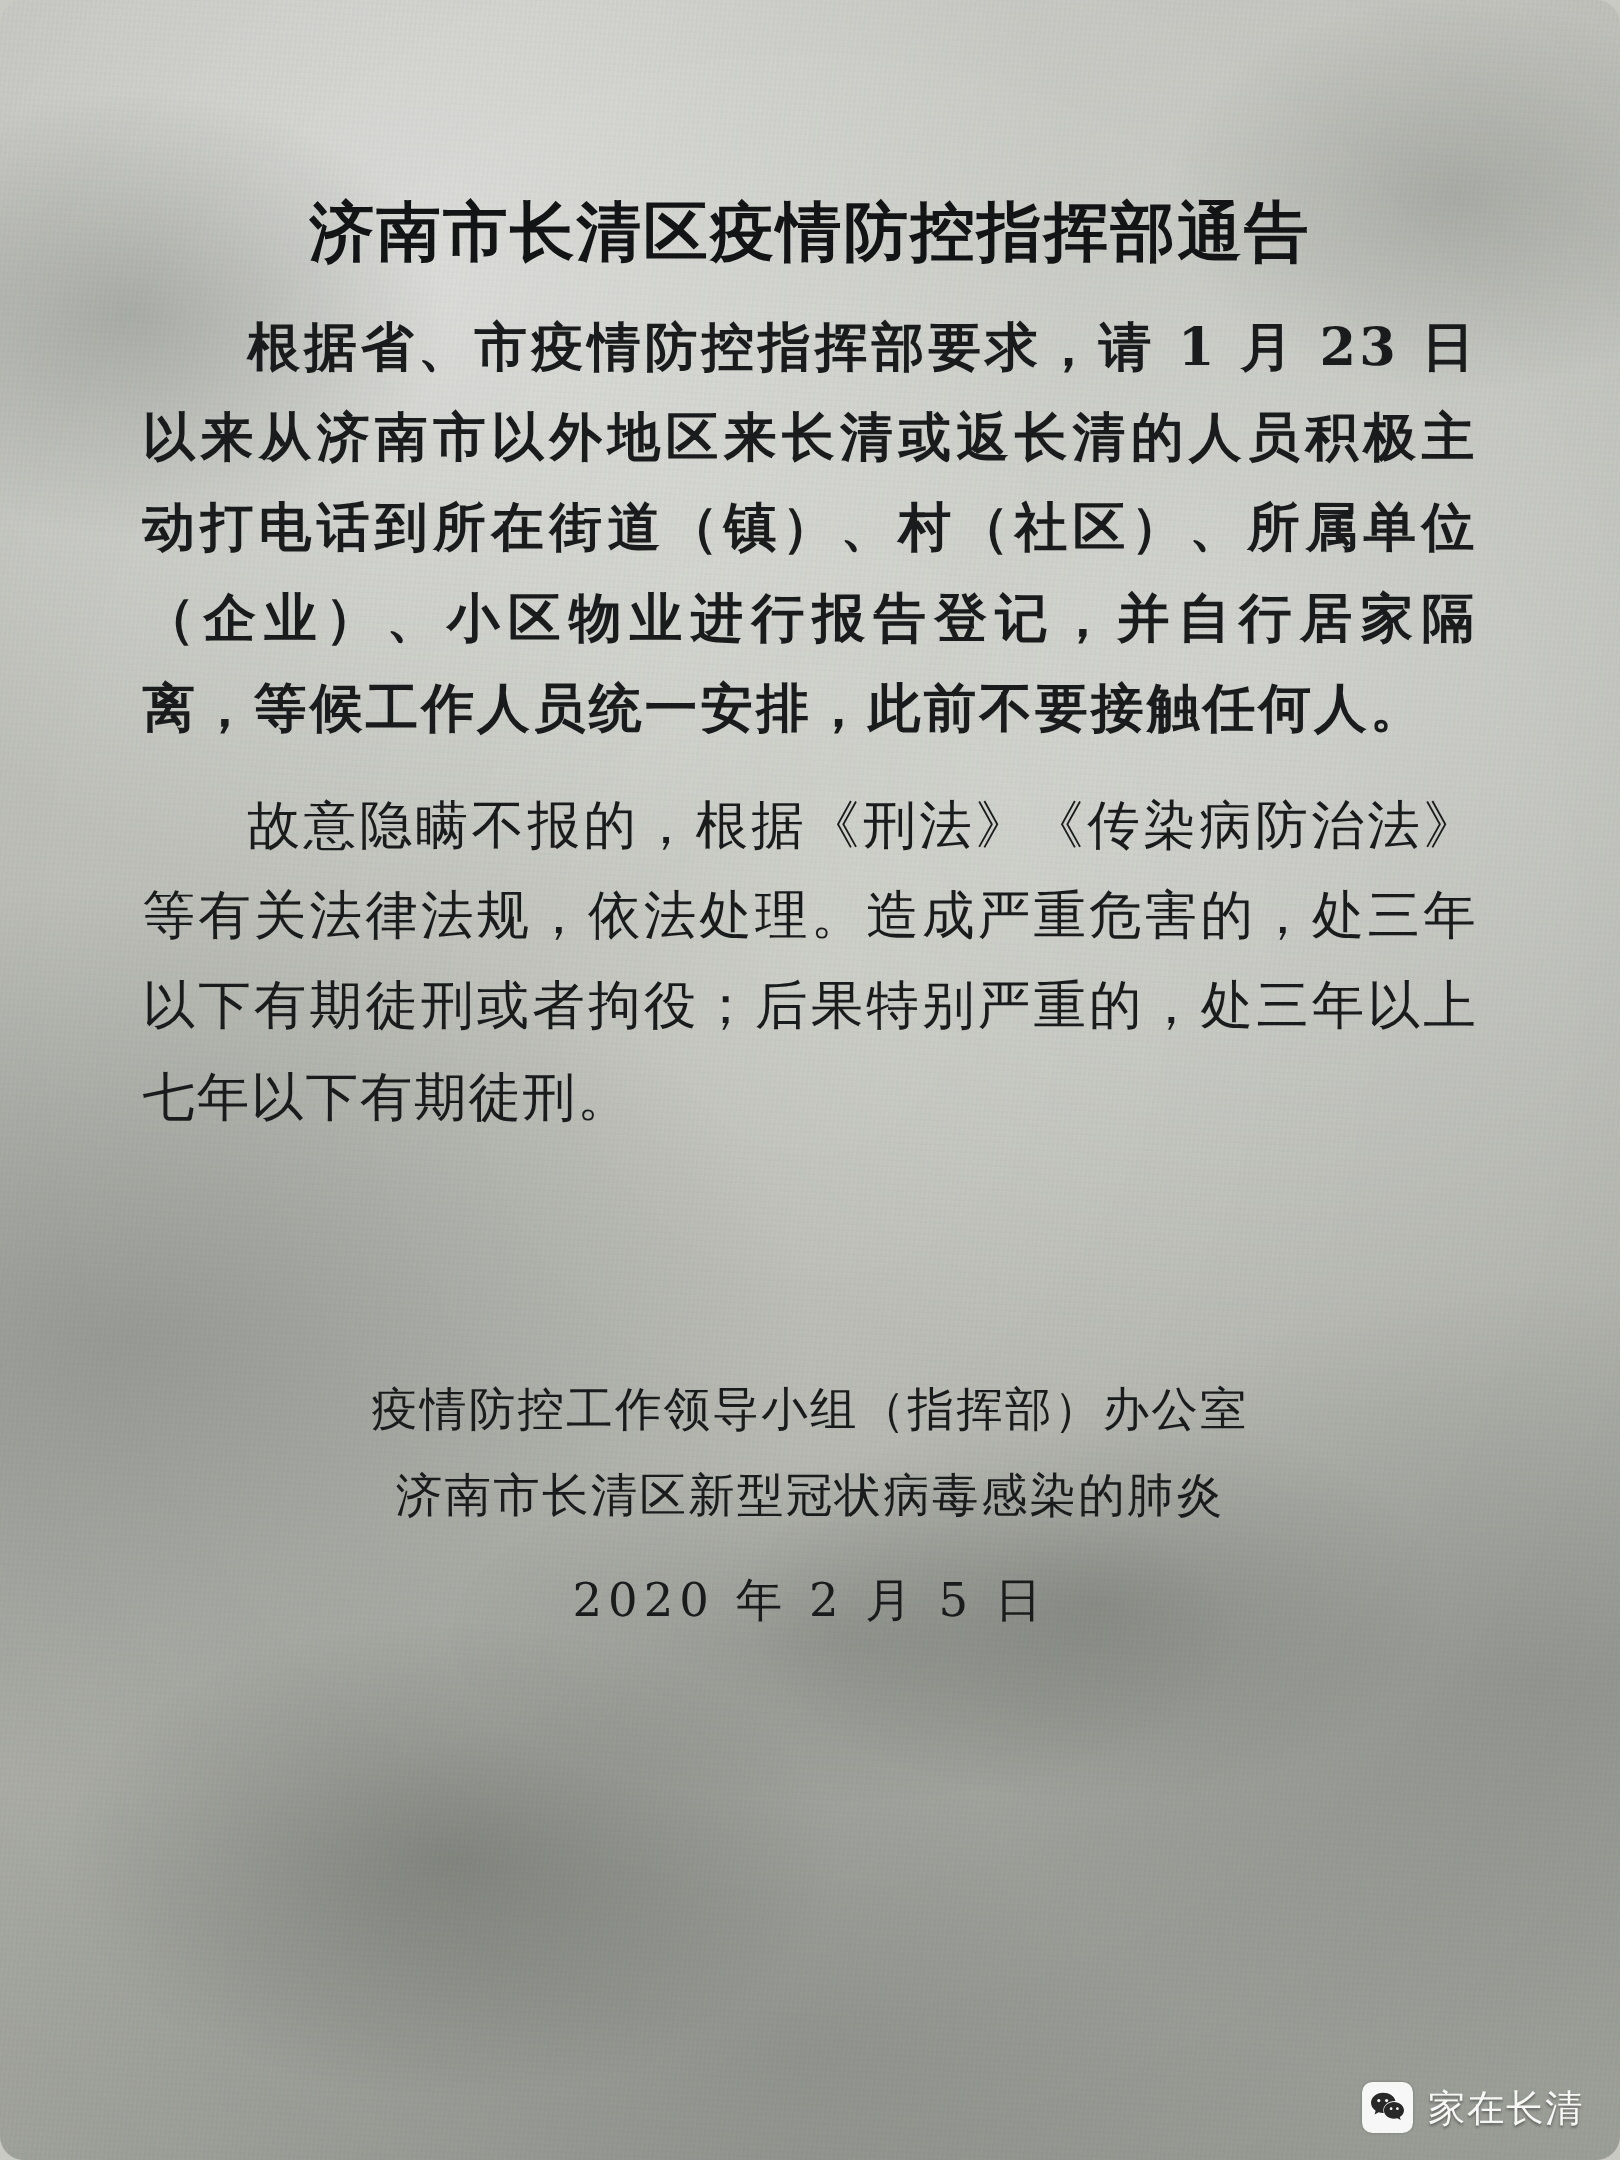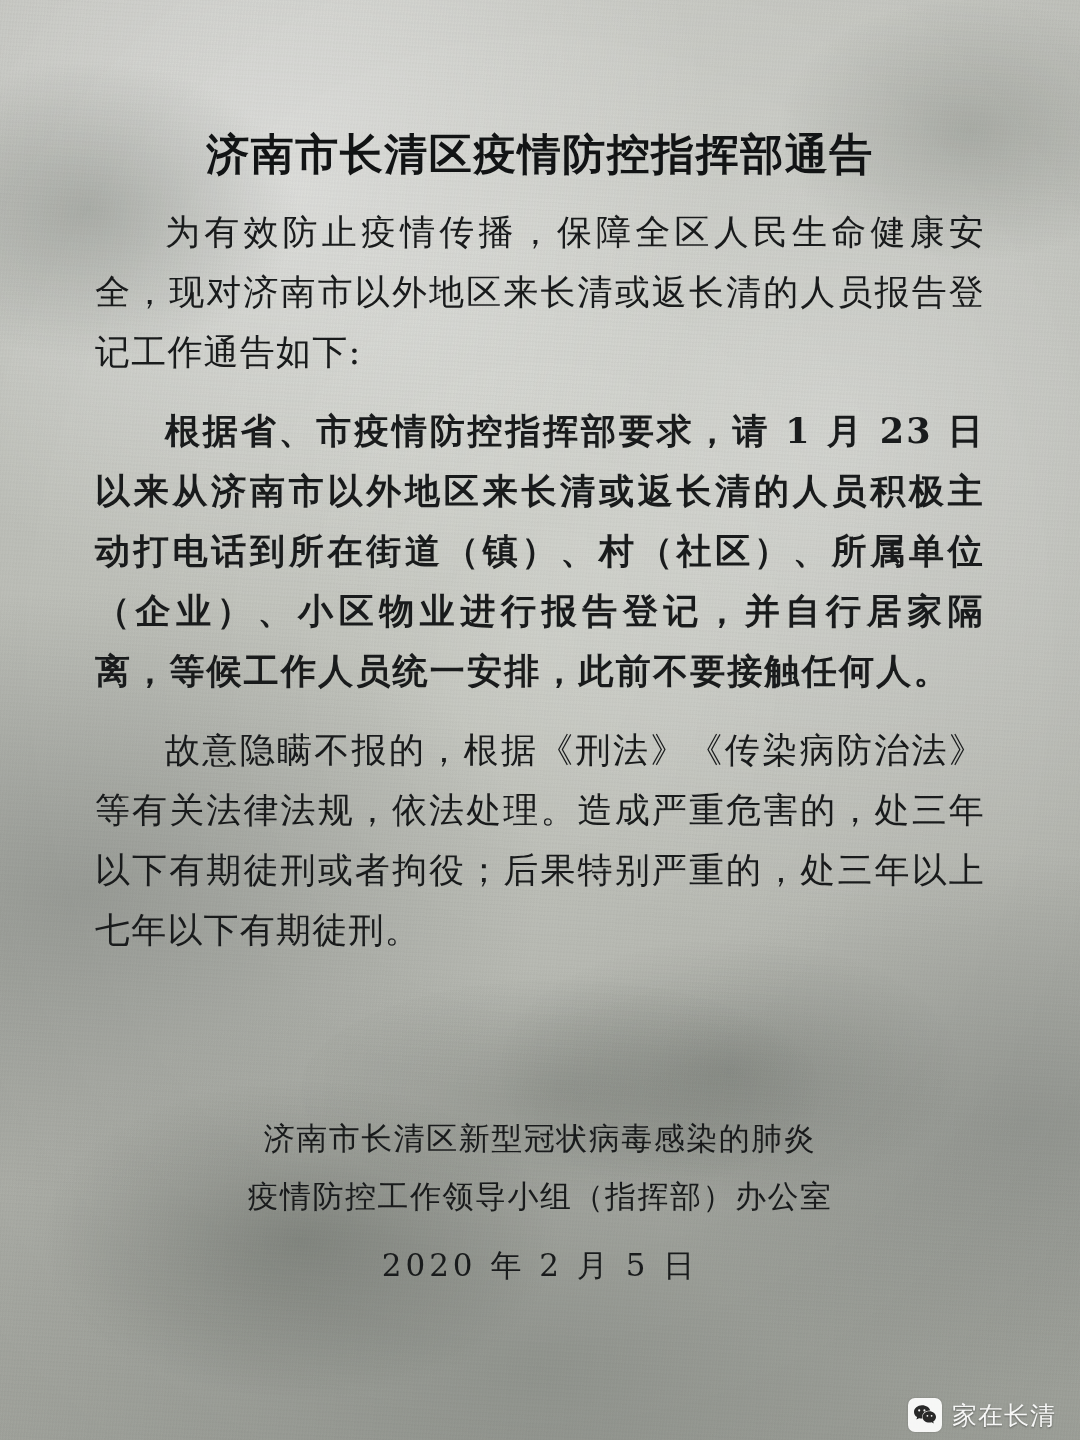--- a/index.html
+++ b/index.html
@@ -20,20 +20,21 @@
     width: 1080px;
     height: 1440px;
     overflow: hidden;
     background:
       radial-gradient(ellipse 58% 44% at 26% 12%, rgba(255,255,255,0.55), rgba(255,255,255,0) 70%),
       radial-gradient(ellipse 70% 50% at 78% 30%, rgba(255,255,255,0.35), rgba(255,255,255,0) 72%),
       radial-gradient(ellipse 80% 40% at 50% 95%, rgba(120,125,120,0.40), rgba(120,125,120,0) 70%),
       radial-gradient(ellipse 60% 30% at 8% 62%, rgba(100,105,102,0.35), rgba(100,105,102,0) 70%),
       radial-gradient(ellipse 50% 26% at 95% 78%, rgba(110,115,112,0.35), rgba(110,115,112,0) 72%),
       linear-gradient(170deg, #d9dad4 0%, #cfd1ca 22%, #c6c8c1 48%, #bcbeb7 72%, #b2b5ad 100%);
+    border-radius: 16px;
   }
   .page::after {
     
     content: "";
     position: absolute;
     inset: 0;
     pointer-events: none;
     background:
       repeating-linear-gradient(97deg, rgba(0,0,0,0.020) 0px, rgba(0,0,0,0.020) 1px, rgba(255,255,255,0.018) 2px, rgba(255,255,255,0.018) 3px),
       repeating-linear-gradient(3deg, rgba(0,0,0,0.014) 0px, rgba(0,0,0,0.014) 1px, rgba(255,255,255,0.012) 2px, rgba(255,255,255,0.012) 4px),
@@ -112,21 +113,21 @@
   .sign-date {
     font-size: 31px;
     margin-top: 20px;
     letter-spacing: 4px;
   }
 
   
   .watermark {
     position: absolute;
     right: 24px;
-    bottom: 8px;
+    bottom: 18px;
     z-index: 5;
     display: flex;
     align-items: center;
     gap: 10px;
     opacity: 0.92;
   }
   .wm-badge {
     width: 34px;
     height: 34px;
     border-radius: 7px;
@@ -155,31 +156,30 @@
   <div class="blotch b2"></div>
   <div class="blotch b3"></div>
   <div class="blotch b4"></div>
   <div class="blotch b5"></div>
 
   <div class="doc">
 
     <h1 class="doc-title">济南市长清区疫情防控指挥部通告</h1>
 
 
-    <p class="para">为有效防止疫情传播，保障全区人民生命健康安全，现对济南市以外地区来长清或返长清的人员报告登记工作通告如下:</p>
 
     <p class="para spaced">根据省、市疫情防控指挥部要求，请 1 月 23 日以来从济南市以外地区来长清或返长清的人员积极主动打电话到所在街道（镇）、村（社区）、所属单位（企业）、小区物业进行报告登记，并自行居家隔离，等候工作人员统一安排，此前不要接触任何人。</p>
 
     <p class="para">故意隐瞒不报的，根据《刑法》《传染病防治法》等有关法律法规，依法处理。造成严重危害的，处三年以下有期徒刑或者拘役；后果特别严重的，处三年以上七年以下有期徒刑。</p>
 
   </div>
 
   <div class="sign">
+    <div class="sign-line">疫情防控工作领导小组（指挥部）办公室</div>
     <div class="sign-line">济南市长清区新型冠状病毒感染的肺炎</div>
-    <div class="sign-line">疫情防控工作领导小组（指挥部）办公室</div>
     <div class="sign-date">2020 年 2 月 5 日</div>
   </div>
 
   <div class="watermark">
     <div class="wm-badge">
       <svg width="24" height="22" viewBox="0 0 24 22" aria-hidden="true">
         <path d="M9 1.2C4.6 1.2 1 4.2 1 7.9c0 2.1 1.2 4 3.1 5.2L3.4 15.6l2.7-1.4c.9.3 1.9.4 2.9.4h.5c-.2-.5-.3-1.1-.3-1.7 0-3.5 3.4-6.3 7.6-6.3h.5C16.6 3.5 13.2 1.2 9 1.2z" fill="#1f1f1f"></path>
         <circle cx="6.2" cy="6.4" r="1.05" fill="#ffffff"></circle>
         <circle cx="11.4" cy="6.4" r="1.05" fill="#ffffff"></circle>
         <path d="M23 12.9c0-3.1-3-5.6-6.7-5.6s-6.7 2.5-6.7 5.6c0 3.1 3 5.6 6.7 5.6.8 0 1.6-.1 2.3-.3l2.2 1.2-.6-2c1.7-1 2.8-2.6 2.8-4.5z" fill="#1f1f1f"></path>

